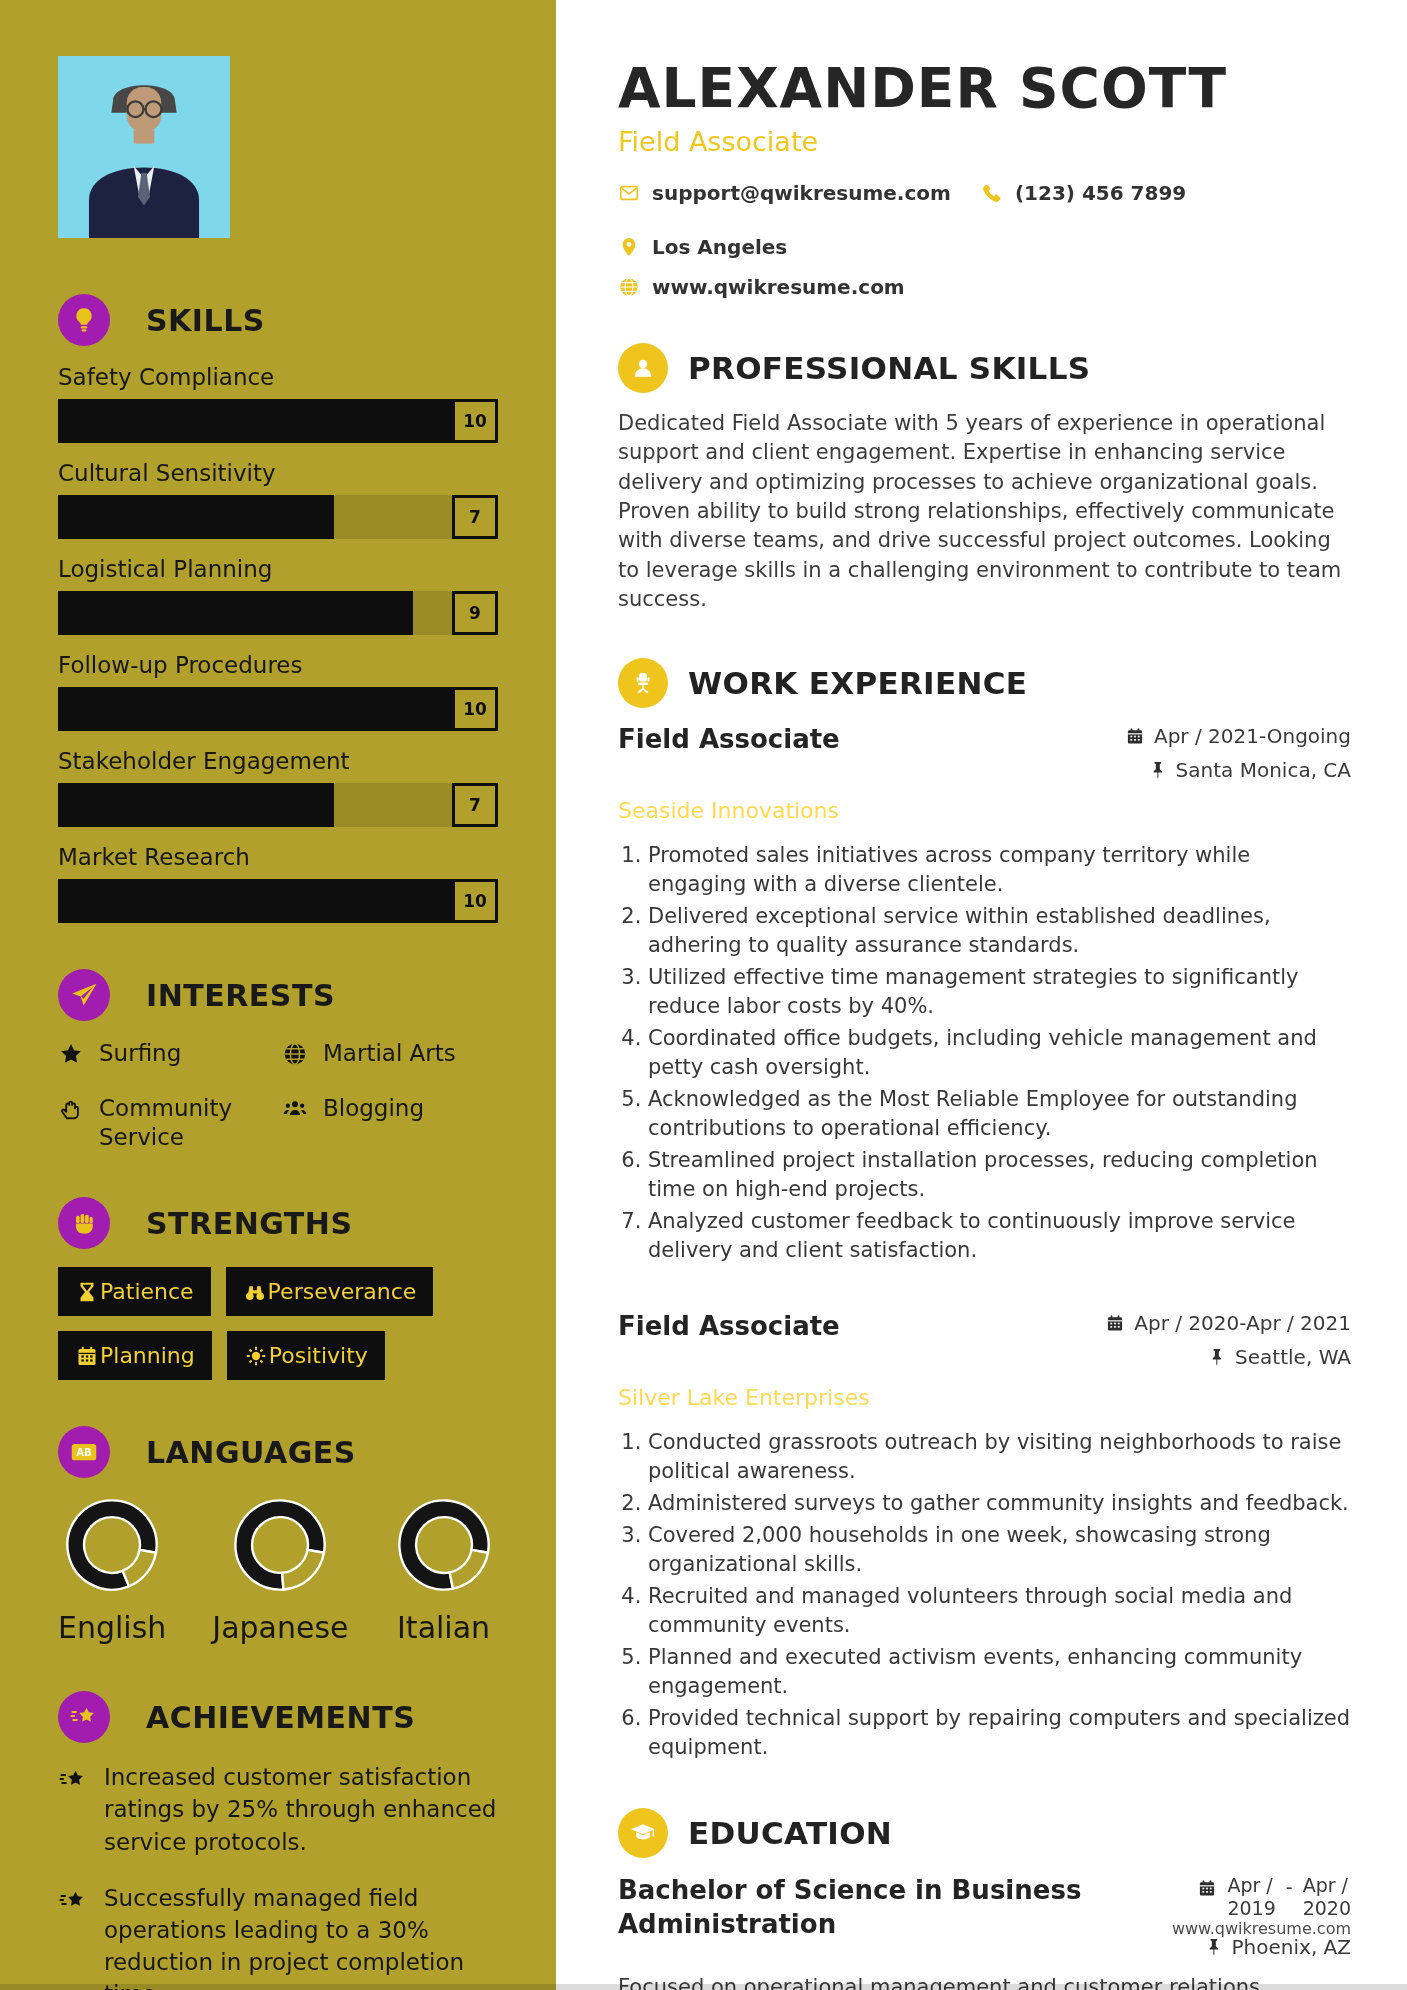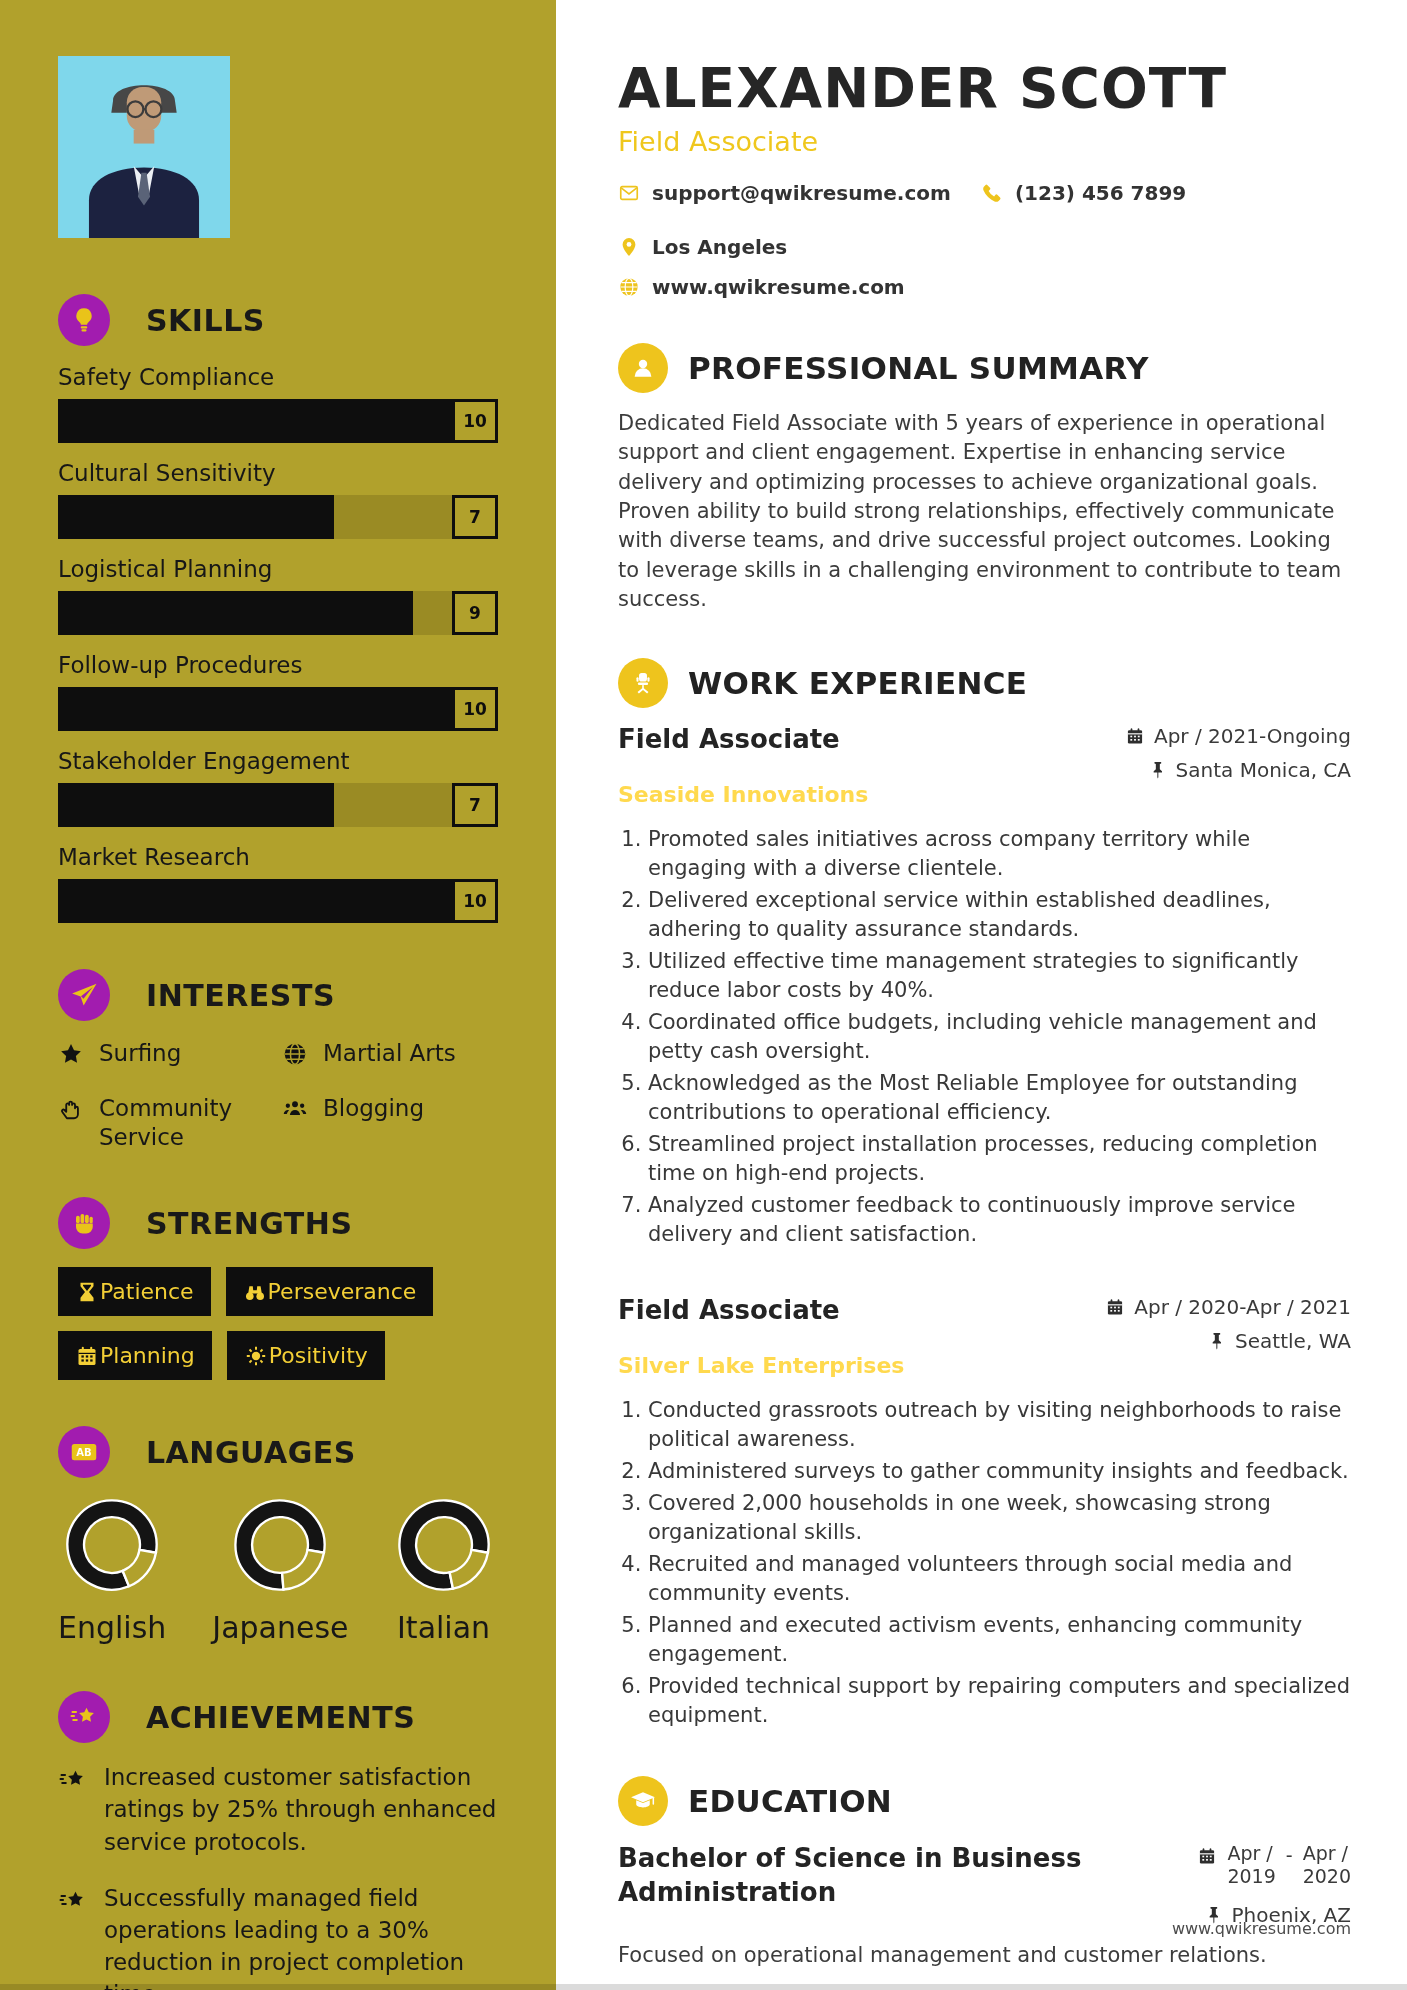--- a/index.html
+++ b/index.html
@@ -53,21 +53,21 @@
   .main-badge{width:50px;height:50px;border-radius:50%;background:#eec41d;display:flex;align-items:center;justify-content:center;color:#fff;flex:none;}
   .main-badge svg{width:28px;height:28px;}
   .main-title{font-size:31px;font-weight:bold;color:#222;letter-spacing:.3px;}
   .summary-text{font-size:21px;line-height:1.4;color:#3c3c3c;margin:0;}
   .job{margin-bottom:46px;}
   .job-head{display:flex;justify-content:space-between;align-items:flex-start;}
   .job-role{font-size:26px;font-weight:bold;color:#242424;}
   .job-meta{display:flex;flex-direction:column;align-items:flex-end;gap:10px;}
   .meta-row{display:flex;align-items:center;gap:9px;font-size:20px;color:#3a3a3a;}
   .meta-row svg{width:20px;height:20px;color:#2e2e2e;}
-  .company{font-size:22px;color:#ffd94e;margin-top:0;font-weight:700;}
+  .company{font-size:22px;color:#ffd94e;margin-top:16px;font-weight:400;}
   ol.bullets{margin:18px 0 0;padding-left:30px;font-size:21px;line-height:1.38;color:#383838;}
   ol.bullets li{margin-bottom:3px;}
   
   .edu-head{display:flex;justify-content:space-between;align-items:flex-start;}
   .degree{font-size:26px;font-weight:bold;color:#242424;max-width:480px;line-height:1.3;}
   .edu-meta{display:flex;flex-direction:column;align-items:flex-end;gap:16px;}
   .edu-dates{display:flex;align-items:flex-start;gap:10px;font-size:19px;color:#3a3a3a;}
   .edu-dates svg{width:20px;height:20px;color:#2e2e2e;margin-top:4px;}
   .dcol{display:flex;flex-direction:column;line-height:1.2;}
   .dash{margin-top:2px;}
@@ -414,21 +414,21 @@
       </span>
     </div>
 
     <div class="main-sec-head">
       <span class="main-badge">
           <svg viewBox="0 0 24 24" fill="#ffffff">
             <circle cx="12" cy="8.6" r="3.6"></circle>
             <path d="M4.8 19.5a7.2 7.2 0 0 1 14.4 0z"></path>
           </svg>
         </span>
-      <span class="main-title">PROFESSIONAL SUMMARY</span>
+      <span class="main-title">PROFESSIONAL SKILLS</span>
     </div>
     <p class="summary-text">Dedicated Field Associate with 5 years of experience in operational support and client engagement. Expertise in enhancing service delivery and optimizing processes to achieve organizational goals. Proven ability to build strong relationships, effectively communicate with diverse teams, and drive successful project outcomes. Looking to leverage skills in a challenging environment to contribute to team success.</p>
 
     <div class="main-sec-head">
       <span class="main-badge">
           <svg viewBox="0 0 24 24" fill="#ffffff">
             <rect x="8.6" y="3.4" width="6.8" height="7.4" rx="2.2"></rect>
             <rect x="6.4" y="7" width="1.8" height="4" rx=".9"></rect>
             <rect x="15.8" y="7" width="1.8" height="4" rx=".9"></rect>
             <rect x="7.6" y="11.6" width="8.8" height="2.2" rx="1.1"></rect>

